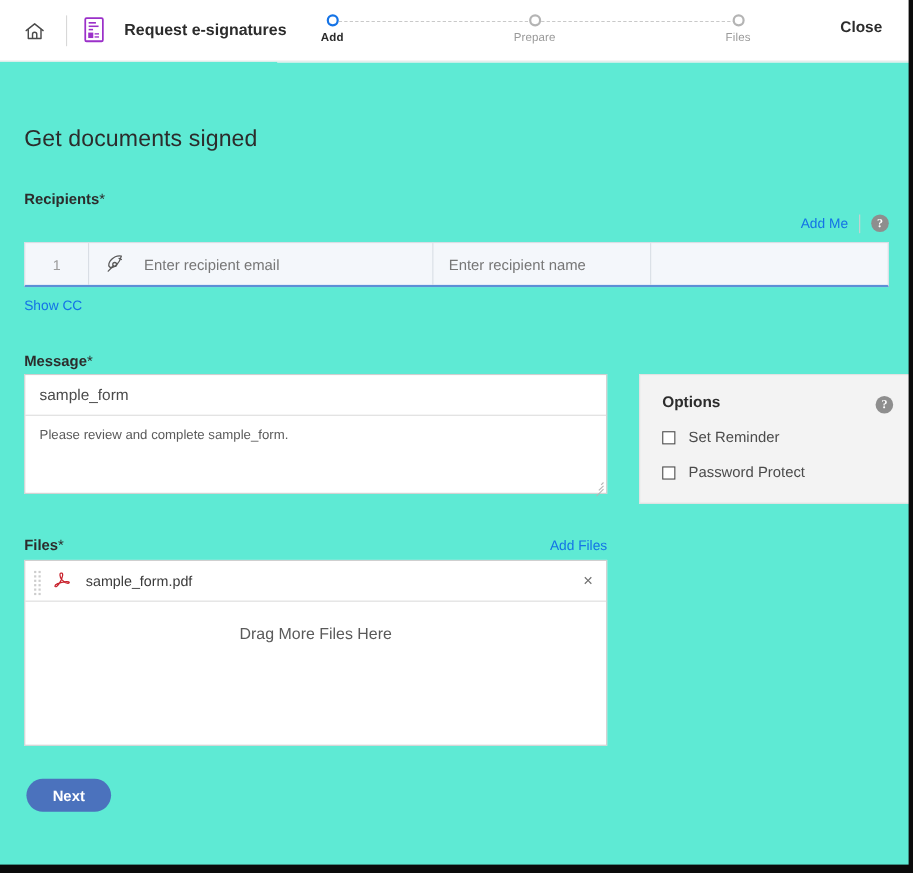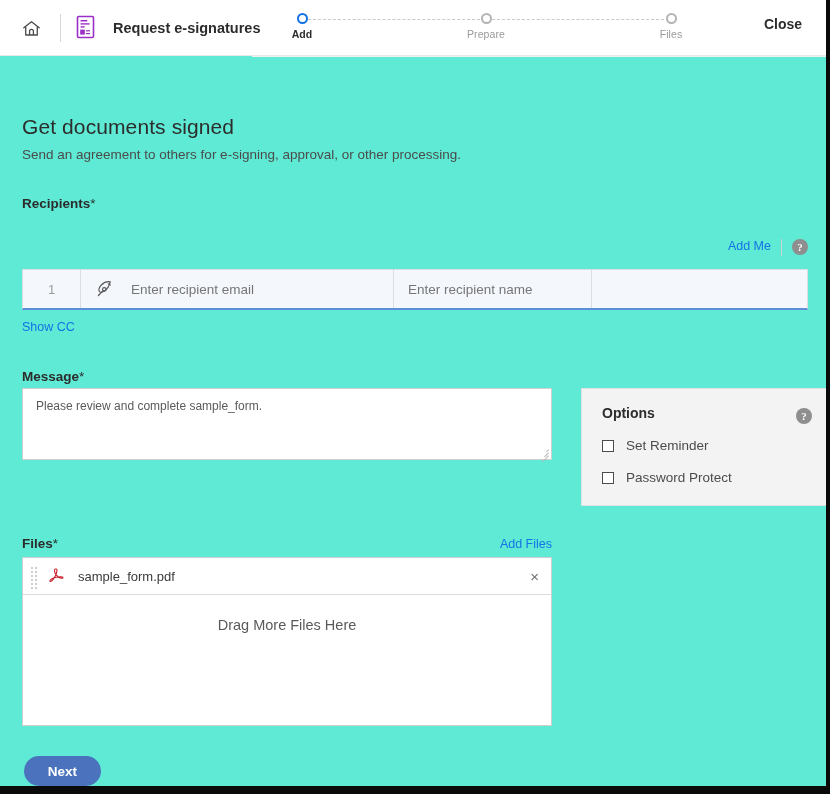--- a/index.html
+++ b/index.html
@@ -137,24 +137,24 @@
     margin-top: 34px;
     font-size: 13.5px;
     font-weight: bold;
     color: #2c2c2c;
   }
   .req { color: #2c2c2c; font-weight: normal; }
 
   
   .recip-toolbar {
     display: flex;
-    align-items: flex-start;
+    align-items: center;
     justify-content: flex-end;
     height: 26px;
-    margin-top: 28px;
+    margin-top: 2px;
   }
   .link {
     color: #1473e6;
     font-size: 12.5px;
     cursor: pointer;
   }
   .tb-divider {
     width: 1px; height: 17px;
     background: #d0d0d0;
     margin: 0 10px;
@@ -422,21 +422,20 @@
     </div>
 
     <div class="close-btn">Close</div>
   </div>
   <div class="header-border"></div>
   <div class="header-border2"></div>
 
   <div class="content">
 
     <div class="page-title">Get documents signed</div>
-    <div class="page-sub">Send an agreement to others for e-signing, approval, or other processing.</div>
 
     
     <div class="section-label">
       <span>Recipients</span><span class="req">*</span>
     </div>
 
     <div class="recip-toolbar">
       <span class="link">Add Me</span>
       <span class="tb-divider"></span>
       <span class="help-icon">?</span>
@@ -460,20 +459,21 @@
     <span class="link show-cc">Show CC</span>
 
     
     <div class="section-label">
       <span>Message</span><span class="req">*</span>
     </div>
 
     <div class="mid-row">
       <div class="msg-col">
         <div class="msg-box">
+          <div class="msg-subject">sample_form</div>
           <div class="msg-body">
             <span>Please review and complete sample_form.</span>
             <span class="resize-grip">
                 <i></i>
                 <i></i>
                 <i></i>
               </span>
           </div>
         </div>
       </div>

